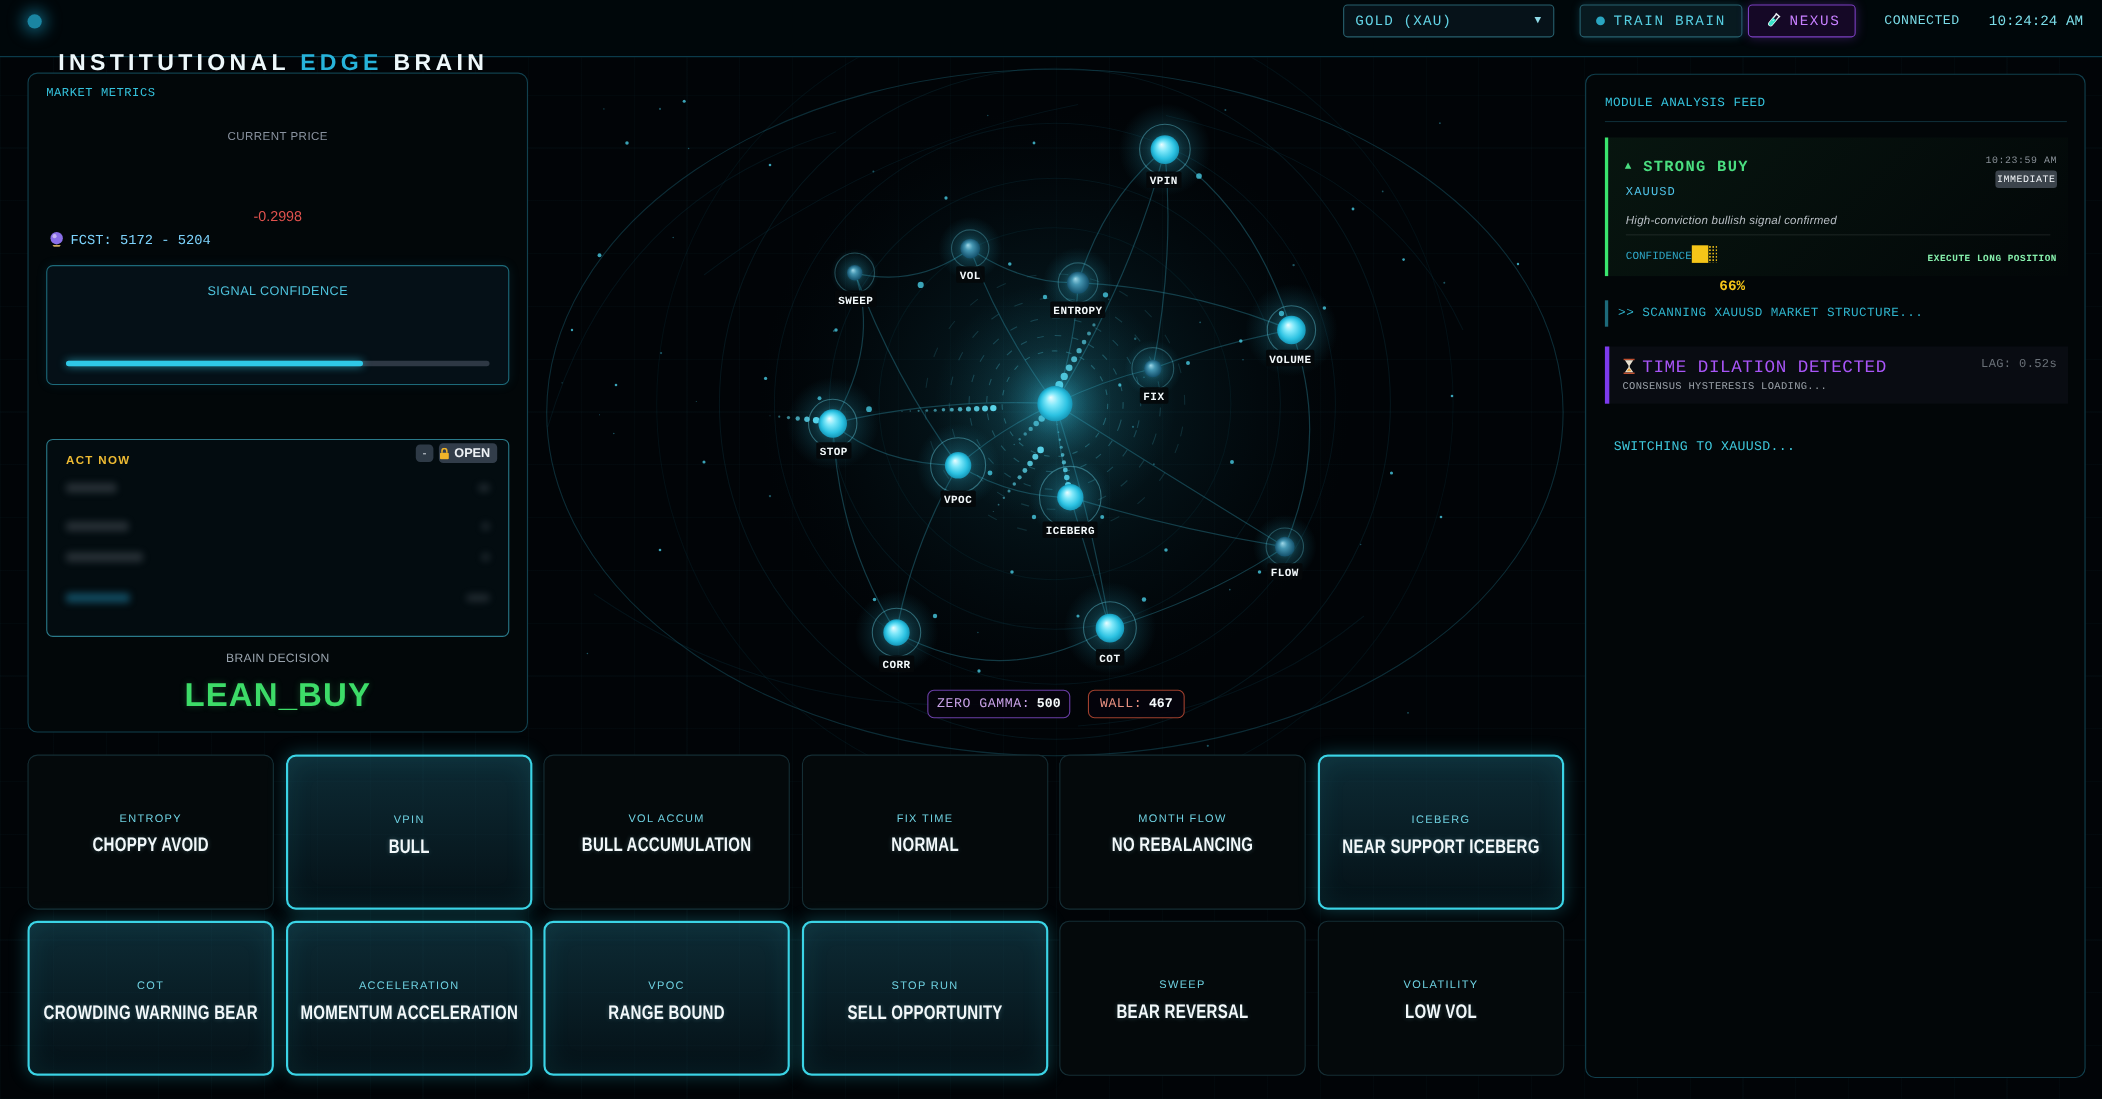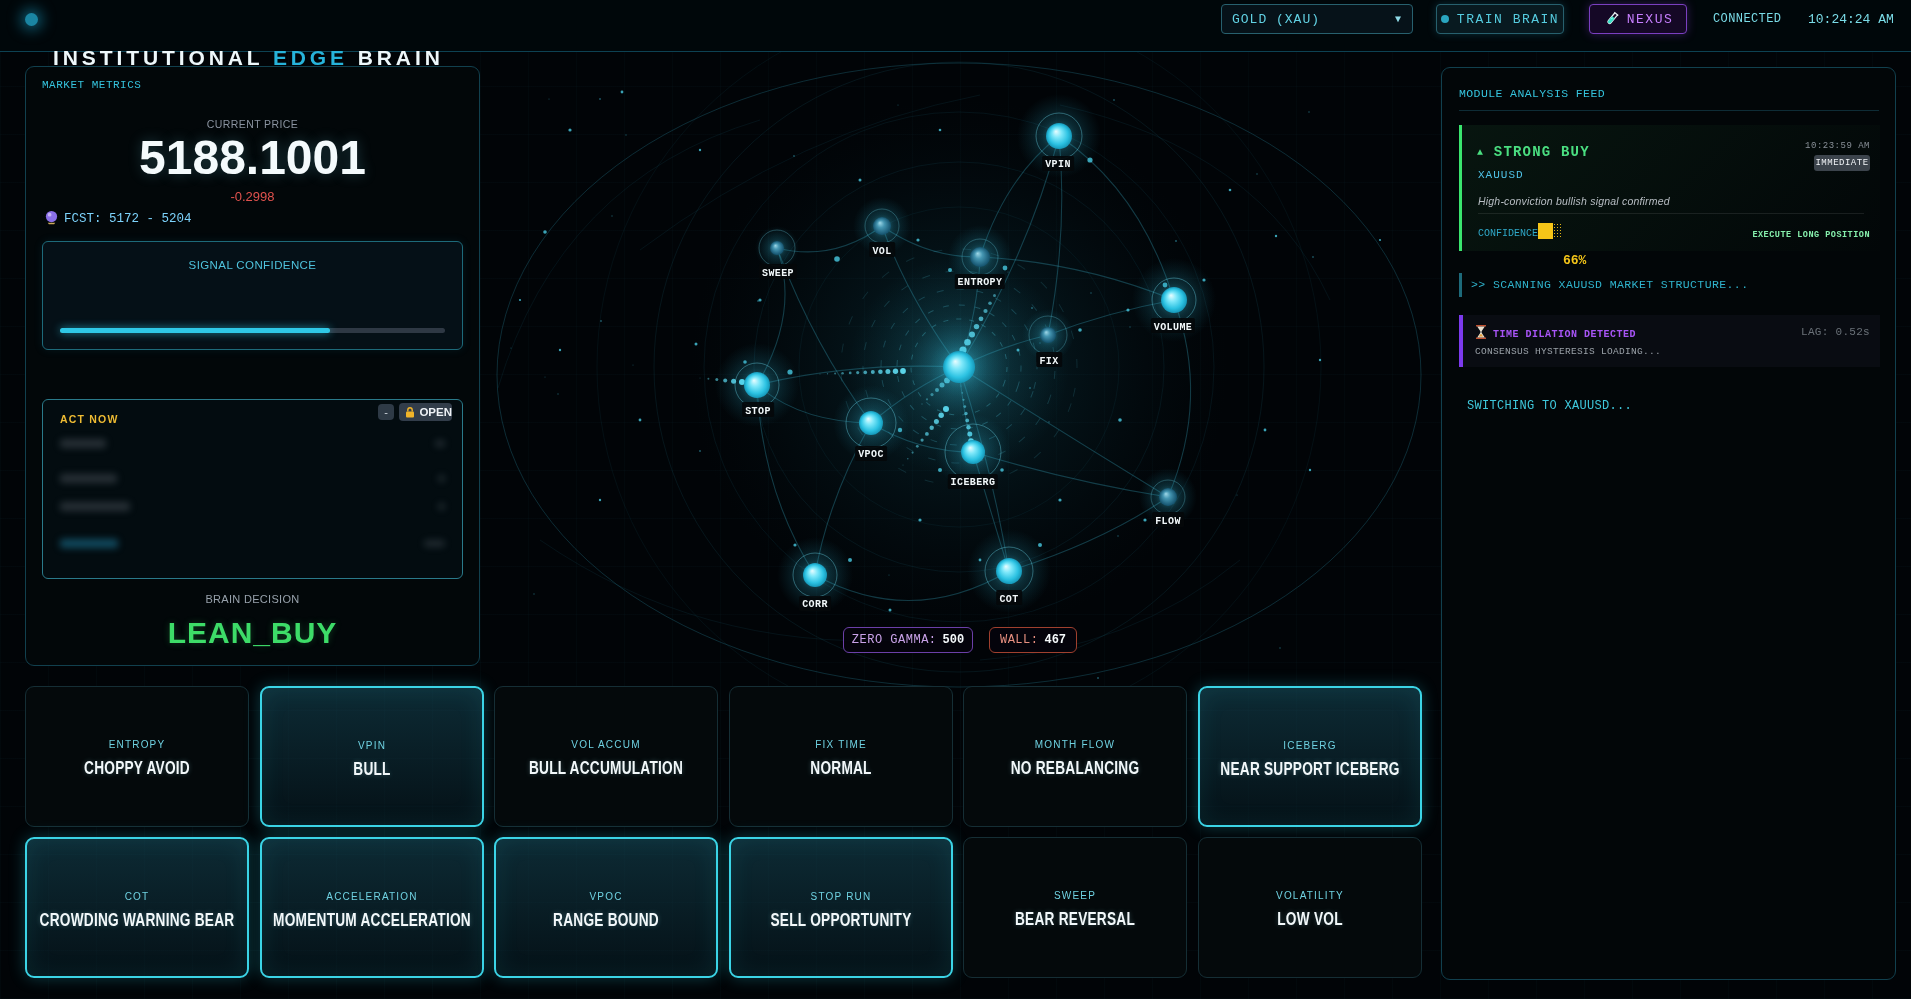--- a/index.html
+++ b/index.html
@@ -13,42 +13,42 @@
 }
 .mono { font-family:"Liberation Mono", monospace; }
 
 
 #header { position:absolute; left:0; top:0; width:1911px; height:52px; background:#00070a; border-bottom:1px solid #0d4152; z-index:5; }
 #logo-dot { position:absolute; left:25px; top:13px; width:13px; height:13px; border-radius:50%; background:#1a85a2; box-shadow:0 0 14px 4px rgba(26,160,200,0.55); }
 #title { position:absolute; left:53px; top:9px; font-size:21px; font-weight:700; letter-spacing:3.9px; color:#eef8fb; white-space:nowrap;margin-top:37px; }
 #title .edge { color:#27b3da; }
 .hbtn { position:absolute; top:4px; height:30px; border-radius:4px; font-family:"Liberation Mono", monospace; display:flex; align-items:center; }
 #sel { left:1221px; width:192px; background:#061219; border:1px solid #27606e; color:#62d2e4; font-size:13px; letter-spacing:1px; padding:0 10px; justify-content:space-between; }
-#trainbtn { left:1436px; width:128px; background:#081a20; border:1px solid #27606e; color:#55ccdf; font-size:13px; letter-spacing:1.5px; justify-content:center; box-shadow:0 0 8px rgba(40,160,190,0.25); }
+#trainbtn { left:1436px; width:148px; background:#081a20; border:1px solid #27606e; color:#55ccdf; font-size:13px; letter-spacing:1.5px; justify-content:center; box-shadow:0 0 8px rgba(40,160,190,0.25); }
 #trainbtn .dt { width:8px; height:8px; border-radius:50%; background:#2aa6c0; margin-right:8px; }
 #nexusbtn { left:1589px; width:98px; background:#150826; border:1px solid #7a3fc0; color:#c77fff; font-size:13px; letter-spacing:1.5px; justify-content:center; box-shadow:0 0 10px rgba(140,60,220,0.35); }
 #connected { position:absolute; left:1713px; top:12px; font-size:12px; letter-spacing:0.4px; color:#7adce8; }
 #clock { position:absolute; left:1808px; top:12px; font-size:13px; letter-spacing:0; color:#7adce8; }
 
 
 #lp { position:absolute; left:25px; top:66px; width:455px; height:600px; background:#020709; border:1px solid #11404e; border-radius:9px; z-index:4; }
 #lp-title { position:absolute; left:16px; top:12px; font-size:11px; letter-spacing:0.5px; color:#35c3dd; }
 #cp-label { position:absolute; left:0; right:0; top:51px; text-align:center; font-size:10.5px; letter-spacing:0.4px; color:#8a93a0; }
 #cp-price { position:absolute; left:0; right:0; top:63px; text-align:center; font-size:48px; font-weight:700; color:#f4fafc; text-shadow:0 0 14px rgba(120,220,240,0.25); }
 #cp-chg { position:absolute; left:0; right:0; top:122px; text-align:center; font-size:13px; color:#e0524e; }
 #fcst { position:absolute; left:18px; top:143px; font-size:12.5px; letter-spacing:0; color:#7dd3fc; }
 #conf-box { position:absolute; left:16px; top:174px; width:421px; height:109px; border:1px solid #1d6a7a; border-radius:6px; background:#051017; box-shadow:0 0 10px rgba(30,140,170,0.12); }
 #conf-box .t { position:absolute; left:0; right:0; top:17px; text-align:center; font-size:11.5px; letter-spacing:0.4px; color:#4fc3dd; }
 #conf-box .v { position:absolute; left:0; right:0; top:33px; text-align:center; font-size:46px; font-weight:700; color:#f4fafc; }
 #conf-track { position:absolute; left:17px; bottom:16px; right:17px; height:5px; border-radius:3px; background:#2e3844; }
 #conf-fill { width:70%; height:100%; border-radius:3px; background:#2fc8e6; box-shadow:0 0 8px rgba(47,200,230,0.7); }
 #act-box { position:absolute; left:16px; top:332px; width:421px; height:180px; border:1px solid #2a7a8a; border-radius:6px; background:#030c10; }
 #act-title { position:absolute; left:17px; top:13px; font-size:10.5px; font-weight:700; letter-spacing:1.2px; color:#eebb33; }
 #act-minus { position:absolute; right:68px; top:4px; width:16px; height:16px; border-radius:4px; background:#2e3a46; color:#cfd6dd; font-size:11px; display:flex; align-items:center; justify-content:center; }
-#act-open { position:absolute; right:10px; top:3px; width:53px; height:18px; border-radius:4px; background:#323d4a; color:#eef2f6; font-size:11.5px; font-weight:700; display:flex; align-items:center; justify-content:flex-end; gap:4px; }
+#act-open { position:absolute; right:10px; top:3px; width:53px; height:18px; border-radius:4px; background:#323d4a; color:#eef2f6; font-size:11.5px; font-weight:700; display:flex; align-items:center; justify-content:flex-start; gap:4px; }
 .act-row { position:absolute; left:17px; right:17px; height:20px; filter:blur(3.5px); }
 .act-row .l { position:absolute; left:0; top:3px; height:9px; border-radius:3px; background:#8e98a2; opacity:0.26; }
 .act-row .r { position:absolute; right:0; top:4px; height:7px; border-radius:3px; background:#8e98a2; opacity:0.22; }
 #bd-label { position:absolute; left:0; right:0; top:526px; text-align:center; font-size:11px; letter-spacing:0.3px; color:#98a2ac; }
 #bd-value { position:absolute; left:0; right:0; top:549px; text-align:center; font-size:30px; font-weight:700; letter-spacing:1px; color:#3ddc68; text-shadow:0 0 7px rgba(61,220,104,0.26); }
 
 
 #rp { position:absolute; left:1441px; top:67px; width:455px; height:913px; background:#020608; border:1px solid #11404e; border-radius:9px; z-index:4; }
 #rp-title { position:absolute; left:17px; top:19px; font-size:11.5px; letter-spacing:0.4px; color:#35c3dd; }
 #rp-div { position:absolute; left:17px; top:42px; width:420px; height:1px; background:#0e2c36; }
@@ -59,21 +59,21 @@
 #sb-sym { position:absolute; left:16px; top:44px; font-size:11px; color:#4fc3e8; letter-spacing:1px; }
 #sb-msg { position:absolute; left:16px; top:70px; font-size:10.5px; font-style:italic; font-family:"Liberation Sans",sans-serif; color:#b8bec4; letter-spacing:0.2px; }
 #sb-div { position:absolute; left:16px; right:16px; top:88px; height:1px; background:rgba(255,255,255,0.09); }
 #sb-conf { position:absolute; left:16px; top:103px; font-size:10px; color:#2fa8c8; letter-spacing:0;text-align:right; }
 #sb-bar { position:absolute; left:76px; top:98px; width:15px; height:16px; background:#f5c518; }
 #sb-bar2 { position:absolute; left:91px; top:98px; width:8px; height:16px; background-image:radial-gradient(circle, #f5c518 0.9px, transparent 1px); background-size:3px 3px; opacity:0.9; }
 #sb-pct { position:absolute; left:101px; top:100px; font-size:13px; font-weight:700; color:#f5c518;margin-top:28px; }
 #sb-exec { position:absolute; right:10px; top:105px; font-size:8.5px; font-weight:700; color:#86efac; letter-spacing:0.5px; }
 #scan { position:absolute; left:17px; top:205px; border-left:3px solid #1d6a7a; padding-left:9px; height:24px; line-height:24px; font-size:11.5px; letter-spacing:0.4px; color:#2fb3cc; }
 #td-card { position:absolute; left:17px; top:247px; width:421px; height:52px; background:rgba(17,19,32,0.45); border-left:4px solid #7c3aed; }
-#td-head { position:absolute; left:12px; top:10px; font-size:10px; font-weight:700; letter-spacing:0.5px; color:#a855f7; }
+#td-head { position:absolute; left:12px; top:10px; font-size:16px; font-weight:400; letter-spacing:0.5px; color:#a855f7; }
 #td-lag { position:absolute; right:10px; top:11px; font-size:11px; color:#6a7178; letter-spacing:0.3px; }
 #td-sub { position:absolute; left:12px; top:31px; font-size:9.5px; color:#9aa1a8; letter-spacing:0.3px; }
 #switching { position:absolute; left:25px; top:331px; font-size:12px; letter-spacing:0.3px; color:#3fc8dc; }
 
 
 .card { position:absolute; width:224px; height:141px; border-radius:9px; background:#04090b; border:1px solid #152e35; }
 .card.hl { background:linear-gradient(180deg, rgba(24,78,94,0.52), rgba(9,32,41,0.46)); border:2px solid #3bd4e6; box-shadow:0 0 16px rgba(47,208,228,0.28), inset 0 0 24px rgba(47,208,228,0.10); }
 .card .lab { position:absolute; left:0; right:0; top:52px; text-align:center; font-size:10px; letter-spacing:1.2px; color:#6fd2e2; }
 .card .val { position:absolute; left:50%; top:71px; font-size:18px; font-weight:700; letter-spacing:0.3px; white-space:nowrap; transform:translateX(-50%) scaleX(0.76); color:#f2f8fa; text-shadow:0 0 6px rgba(160,230,245,0.28); }
 
@@ -395,21 +395,20 @@
           <circle cx="8.1" cy="7.4" r="0.55" fill="#c8fff4"></circle>
         </g>
       </svg>NEXUS</div>
   <div id="connected" class="mono">CONNECTED</div>
   <div id="clock" class="mono">10:24:24 AM</div>
 </div>
 
 <div id="lp">
   <div id="lp-title" class="mono">MARKET METRICS</div>
   <div id="cp-label">CURRENT PRICE</div>
-  <div id="cp-price">5188.1001</div>
   <div id="cp-chg">-0.2998</div>
   <div id="fcst" class="mono"><svg width="15" height="15" viewBox="0 0 16 16" style="vertical-align:-3px;margin-right:5px">
         <circle cx="8" cy="7" r="6" fill="#8a6fe8"></circle>
         <circle cx="6" cy="5" r="2" fill="#c4b2f5"></circle>
         <path d="M4 13.6 L12 13.6 L10.8 15.2 L5.2 15.2 Z" fill="#caa85a"></path>
       </svg>FCST: 5172 - 5204</div>
   <div id="conf-box">
     <div class="t">SIGNAL CONFIDENCE</div>
     <div id="conf-track">
         <div id="conf-fill"></div>

